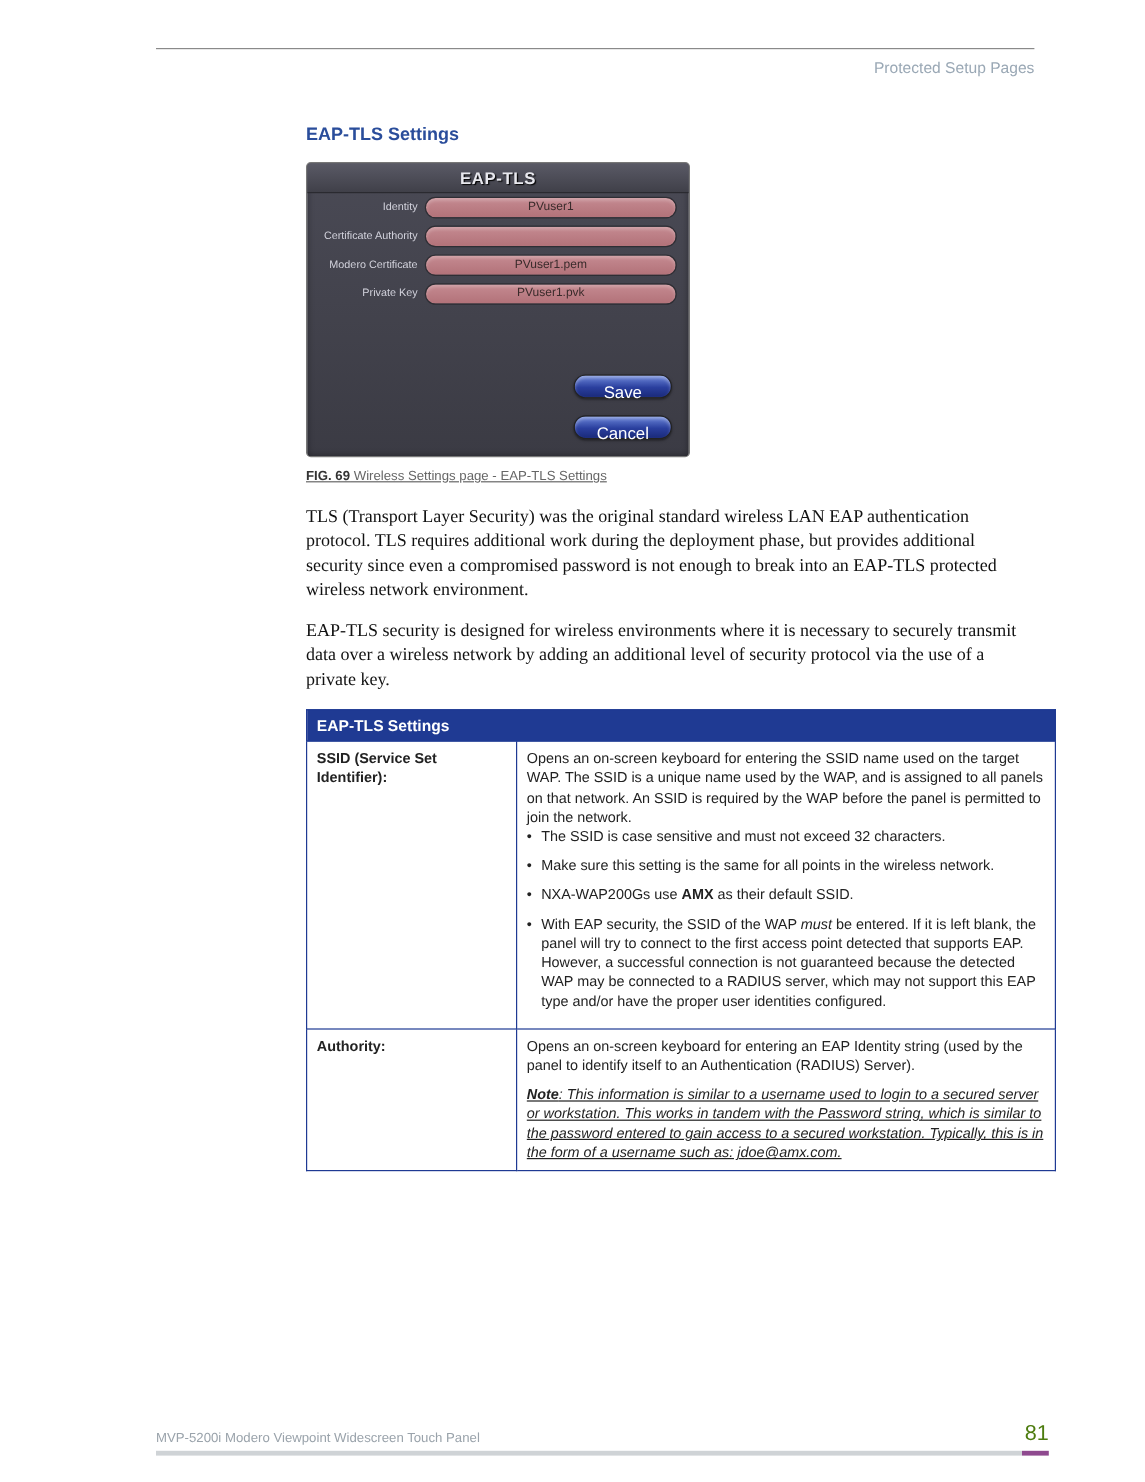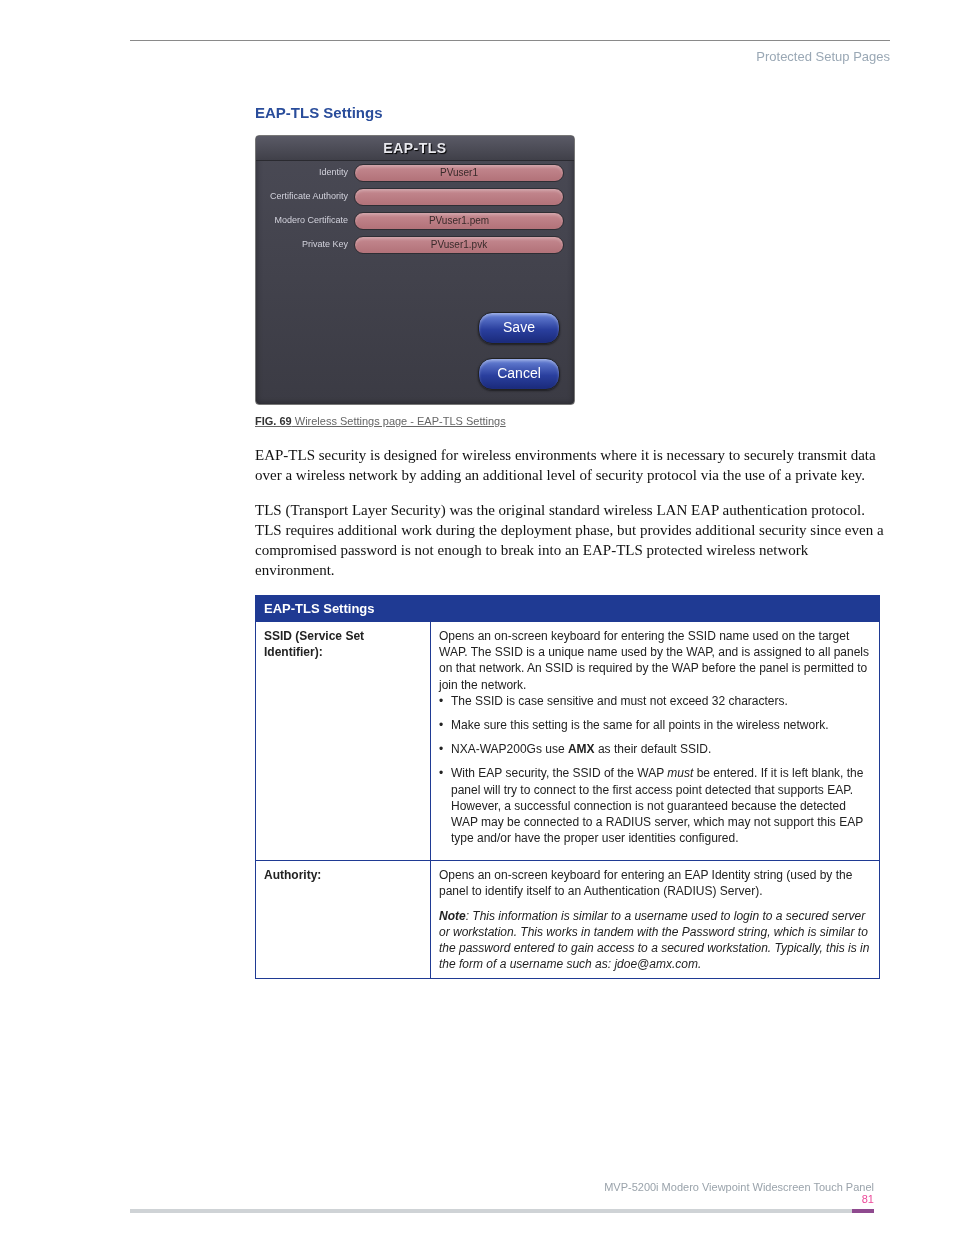--- a/index.html
+++ b/index.html
@@ -4,21 +4,21 @@
 <style>
   * { box-sizing: border-box; margin: 0; padding: 0; }
   body {
     font-family: Arial, Helvetica, sans-serif;
     background: #fff;
     width: 954px;
     margin: 0 auto;
     position: relative;
   }
   .page {
-    padding: 40px 64px 40px 130px;
+    padding: 40px 92px 40px 130px;
     min-height: 1235px;
     position: relative;
   }
   .top-rule {
     border-top: 1px solid #8a8a8a;
     margin-bottom: 8px;
   }
   .header-right {
     text-align: right;
     color: #9aa8b5;
@@ -85,21 +85,21 @@
     color: #3a2b2b;
     font-size: 10px;
     text-align: center;
     line-height: 16px;
     box-shadow: inset 0 2px 3px rgba(255,255,255,.25);
   }
   .eap-spacer { height: 55px; }
   .eap-btns { padding: 0 14px 14px; display:flex; flex-direction:column; align-items:flex-end; gap:14px;}
   .eap-btn {
     width: 82px;
-    height: 32px;
+    height: 20px;
     border-radius: 14px;
     background: linear-gradient(#6b86d9, #2a3f9e 55%, #1a2a7a);
     color: #fff;
     font-size: 14px;
     text-align: center;
     line-height: 28px;
     border: 1px solid #222;
     box-shadow: 0 1px 2px rgba(0,0,0,.5), inset 0 2px 3px rgba(255,255,255,.35);
   }
   .fig-caption {
@@ -144,39 +144,38 @@
   .settings-table ul li {
     position: relative;
     padding-left: 12px;
     margin-bottom: 8px;
   }
   .settings-table ul li::before {
     content: "•";
     position: absolute;
     left: 0;
   }
-  .note-line { margin-top: 8px; font-style: italic; }
+  .note-line { margin-top: 8px; font-style: italic; text-decoration: underline; }
   .note-line .nb { font-weight: bold; font-style: italic;}
   .para-block p { margin-bottom: 8px; }
   .para-block p:last-child { margin-bottom: 0; }
 
   
   .footer {
     position: absolute;
-    left: 142px;
+    left: 130px;
     right: 80px;
     bottom: 30px;
     display:flex;
-    justify-content: flex-start;
+    justify-content: space-between;
     align-items: flex-end;
     font-size: 11px;
     color: #9aa3ab;
-    flex-direction: column;
-  }
-  .footer .pnum { color: #ec4899; font-size: 11px; }
+  }
+  .footer .pnum { color: #4d7c0f; font-size: 18px; }
   .footer-rule {
     position:absolute;
     left:130px; right:80px; bottom:22px;
     height:4px;
     background: linear-gradient(90deg, #cfd3d6 0%, #cfd3d6 97%, #8f4a8f 97%);
   }
 </style>
 </head>
 <body>
 
@@ -212,22 +211,22 @@
       <div class="eap-btns">
         <div class="eap-btn">Save</div>
         <div class="eap-btn">Cancel</div>
       </div>
     </div>
   </div>
   <div class="fig-caption">
     <span class="fb">FIG. 69</span><span>  Wireless Settings page - EAP-TLS Settings</span>
   </div>
 
+  <p class="body-para">TLS (Transport Layer Security) was the original standard wireless LAN EAP authentication protocol. TLS requires additional work during the deployment phase, but provides additional security since even a compromised password is not enough to break into an EAP-TLS protected wireless network environment.</p>
   <p class="body-para">EAP-TLS security is designed for wireless environments where it is necessary to securely transmit data over a wireless network by adding an additional level of security protocol via the use of a private key.</p>
-  <p class="body-para">TLS (Transport Layer Security) was the original standard wireless LAN EAP authentication protocol. TLS requires additional work during the deployment phase, but provides additional security since even a compromised password is not enough to break into an EAP-TLS protected wireless network environment.</p>
 
   <table class="settings-table">
     <tbody>
         <tr>
           <td class="hdr" colspan="2">EAP-TLS Settings</td>
         </tr>
 
     <tr>
       <td class="label-cell">SSID (Service Set Identifier):</td>
       <td>

